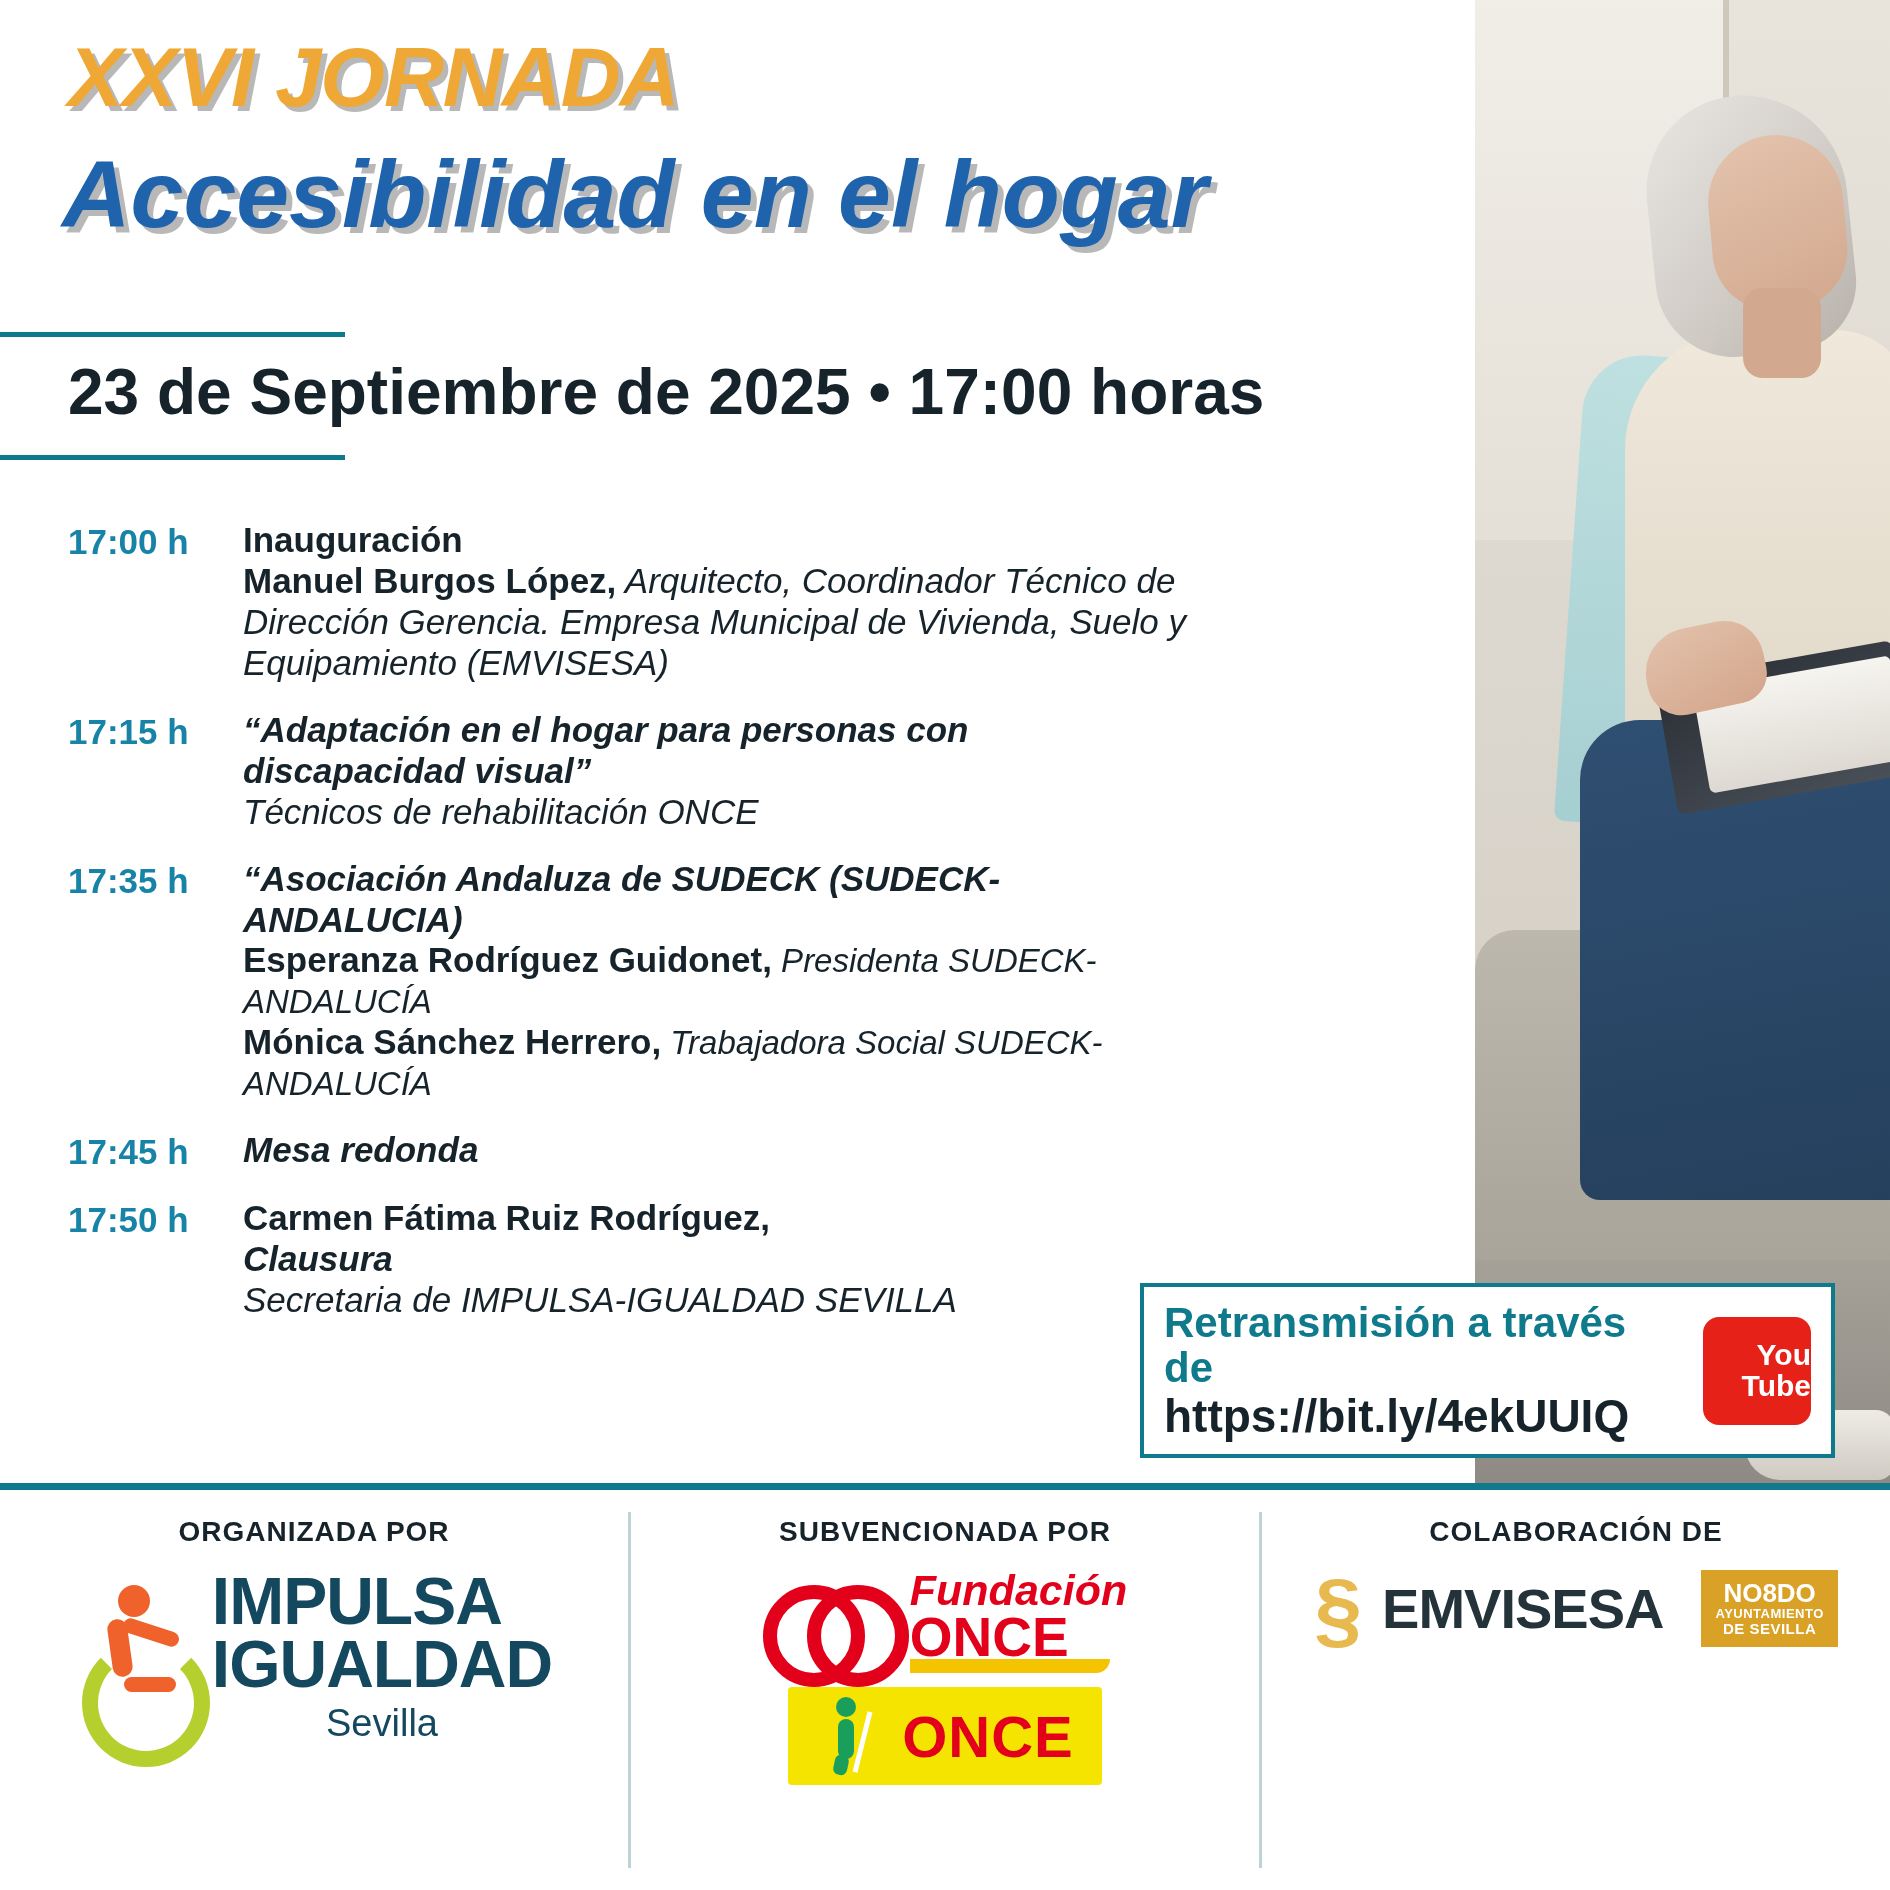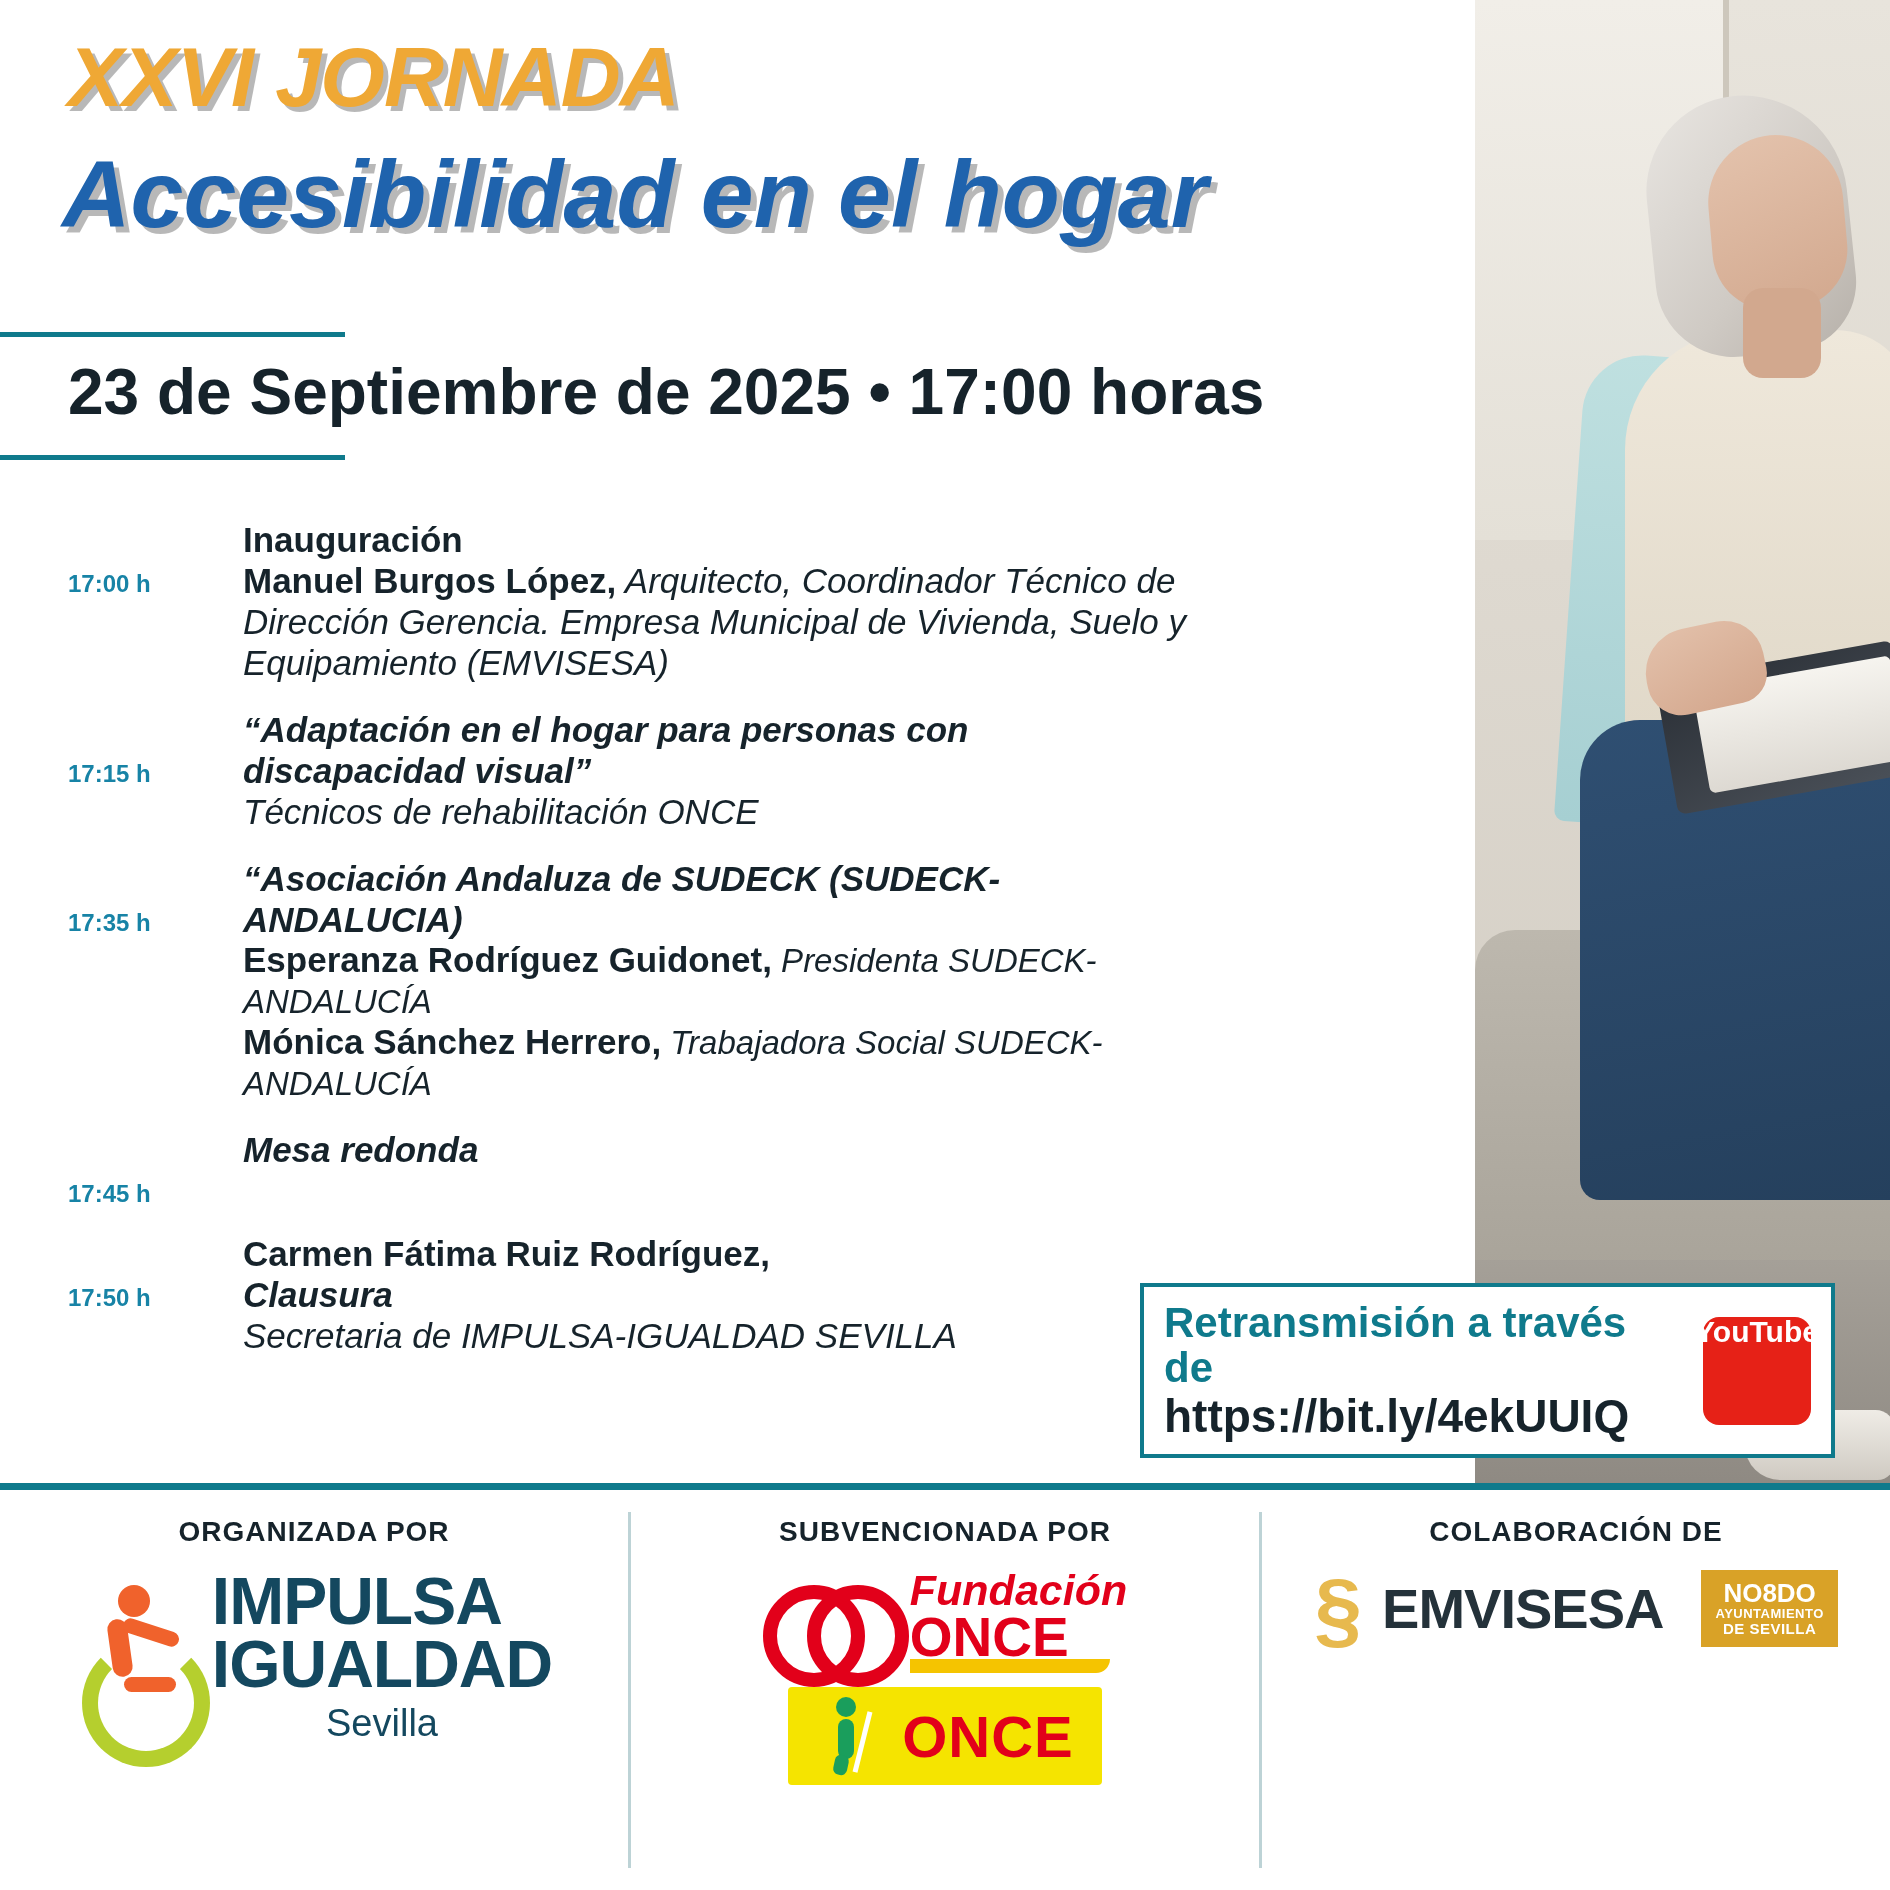--- a/index.html
+++ b/index.html
@@ -140,23 +140,22 @@
     white-space:nowrap;
   }
 
   
   .agenda{
     position:absolute;left:68px;top:520px;width:1150px;
   }
   .slot{display:flex;margin-bottom:26px;}
   .slot-time{
     width:175px;flex:0 0 175px;
-    font-size:24px;font-weight:bold;color:#1783a6;
+    font-size:35px;font-weight:bold;color:#1783a6;
     padding-top:2px;
-    margin-top:48px;
   }
   .slot-body{flex:1;}
   .ln{font-size:35px;line-height:1.17;color:#16232b;}
   .b{font-weight:bold;}
   .i{font-style:italic;}
   .bi{font-weight:bold;font-style:italic;}
   .sz33{font-size:33px;}
 
   
   .retrans{
@@ -171,21 +170,21 @@
   }
   .retrans-texts{flex:1;}
   .retrans-l1{
     font-size:42px;font-weight:bold;color:#0f7a8c;line-height:1.08;
   }
   .retrans-l2{
     font-size:46px;font-weight:bold;color:#16232b;line-height:1.1;
   }
   .yt{
     width:108px;height:108px;background:#e62117;border-radius:16px;
-    display:flex;flex-direction:row;align-items:flex-start;justify-content:center;
+    display:flex;flex-direction:column;align-items:flex-end;justify-content:center;
     color:#fff;font-weight:bold;line-height:1.02;flex:0 0 108px;
   }
   .yt .y1{font-size:30px;}
   .yt .y2{font-size:30px;}
 
   
   .footer{
     position:absolute;left:0;bottom:0;width:1890px;height:400px;
     border-top:7px solid #0f7a8c;
     background:#ffffff;

